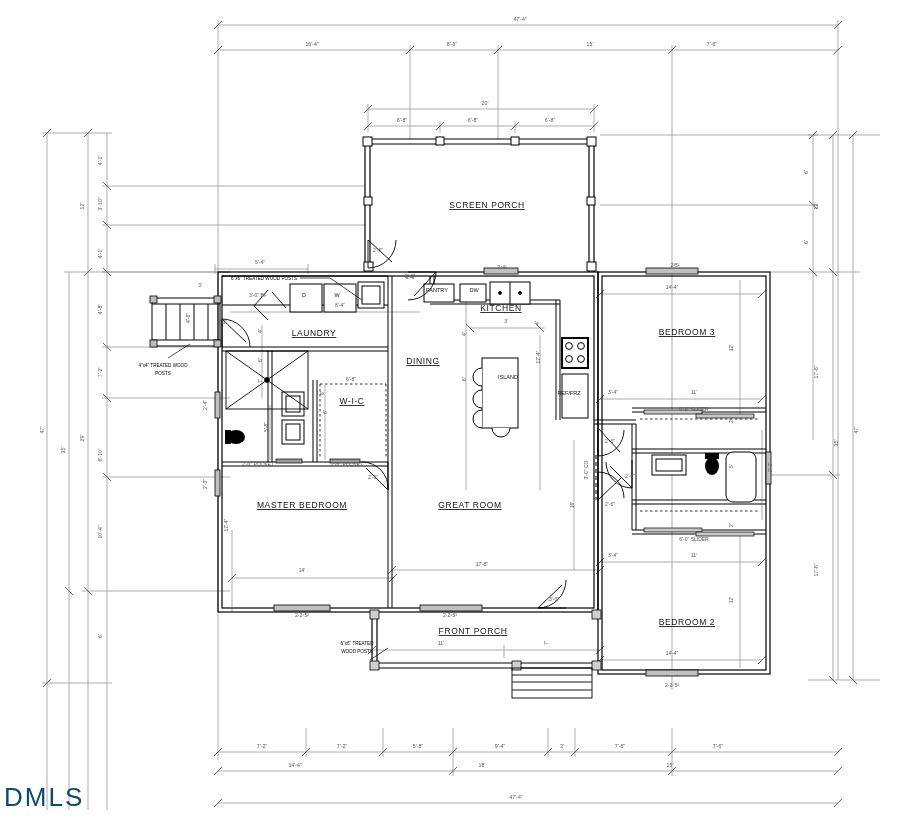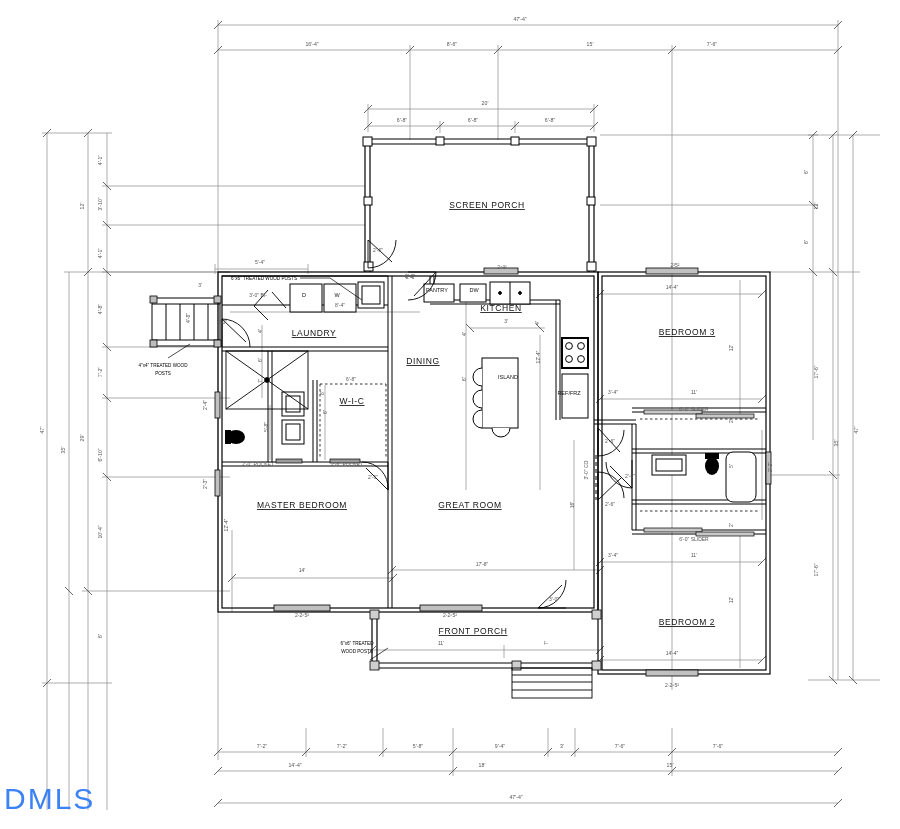--- a/index.html
+++ b/index.html
@@ -1,20 +1,20 @@
 <!DOCTYPE html>
 <html><head>
 <meta charset="utf-8">
 <title>Floor Plan</title>
 <style>
   html,body{margin:0;padding:0;background:#ffffff;}
   body{width:900px;height:829px;font-family:"Liberation Sans",sans-serif;color:#000;overflow:hidden;}
   #plan{position:relative;width:900px;height:662px;text-align:center;}
   svg{position:absolute;left:0;top:0;}
-  .watermark{position:absolute;left:4px;top:782px;font-size:30px;letter-spacing:2px;color:#3b82f6;font-family:"Liberation Sans",sans-serif;}
+  .watermark{position:absolute;left:4px;top:782px;font-size:26px;letter-spacing:2px;color:#0c4a6e;font-family:"Liberation Sans",sans-serif;}
 </style>
 </head>
 <body>
 
 <div id="plan">
 
 <svg width="900" height="829" viewBox="0 0 900 829">
 
   <g stroke="#8a8a8a" stroke-width="0.7" fill="none">
 

